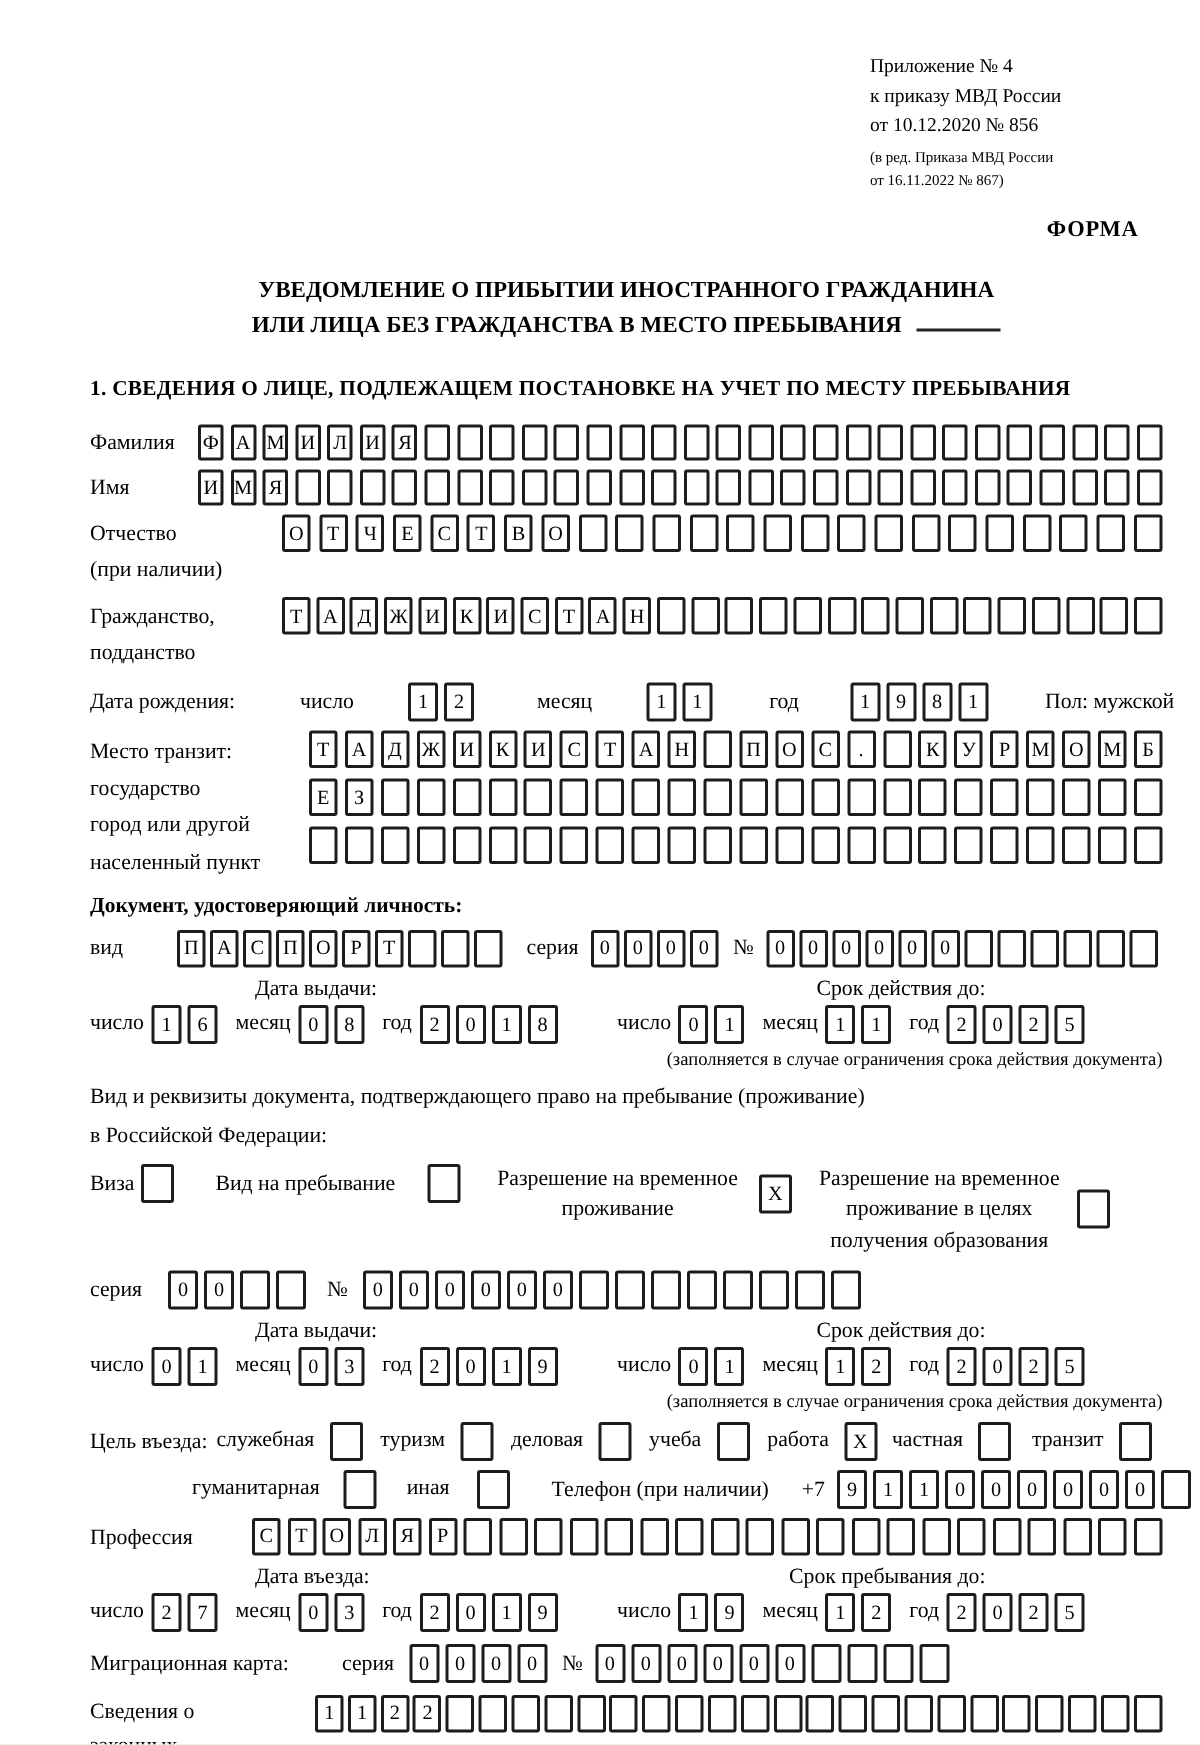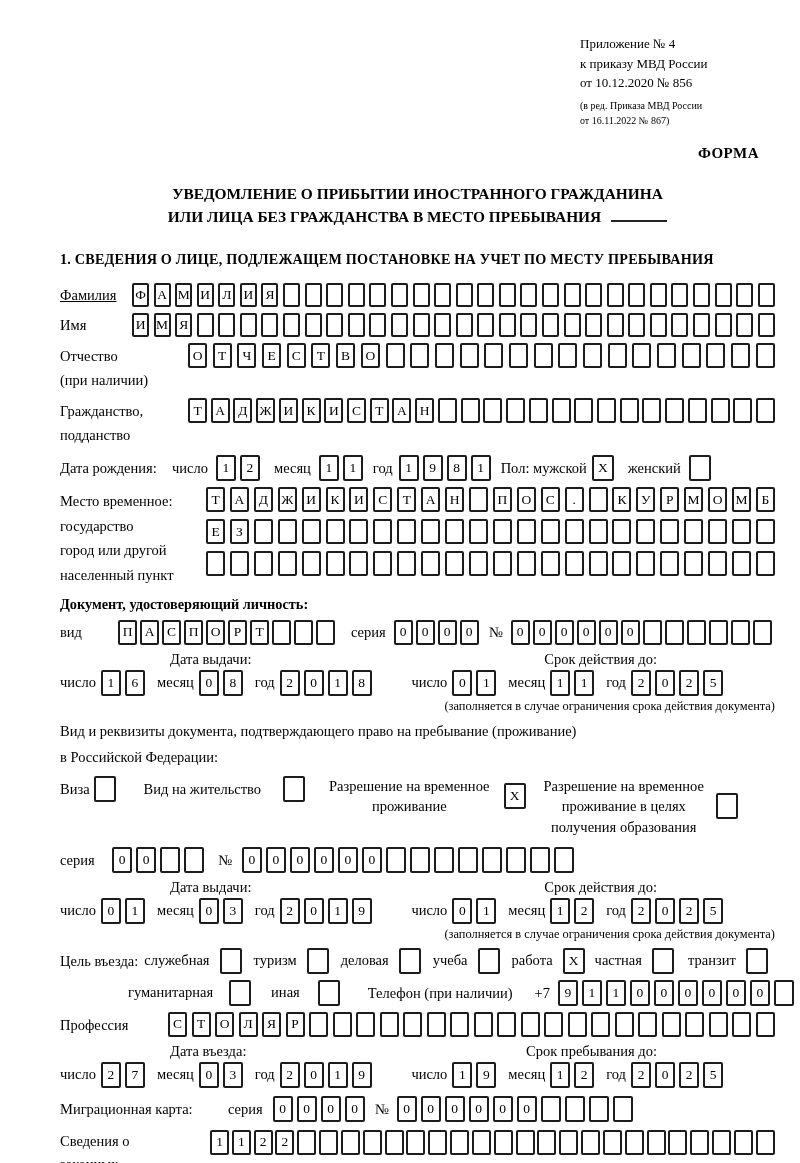--- a/index.html
+++ b/index.html
@@ -81,21 +81,21 @@
   <div class="forma">ФОРМА</div>
 
   <div class="title">
     <div>УВЕДОМЛЕНИЕ О ПРИБЫТИИ ИНОСТРАННОГО ГРАЖДАНИНА</div>
     <div><span>ИЛИ ЛИЦА БЕЗ ГРАЖДАНСТВА В МЕСТО ПРЕБЫВАНИЯ</span><span class="blank-line"></span></div>
   </div>
 
   <div class="sec1">1. СВЕДЕНИЯ О ЛИЦЕ, ПОДЛЕЖАЩЕМ ПОСТАНОВКЕ НА УЧЕТ ПО МЕСТУ ПРЕБЫВАНИЯ</div>
 
   <div class="frow center">
-    <div class="lbl tight" style="width:72px;text-decoration:underline;">Фамилия</div>
+    <div class="lbl tight" style="width:72px;">Фамилия</div>
     <div class="cells-fill sm" data-cells="cells.surname">
         <span>Ф</span>
         <span>А</span>
         <span>М</span>
         <span>И</span>
         <span>Л</span>
         <span>И</span>
         <span>Я</span>
         <span></span>
         <span></span>
@@ -220,21 +220,21 @@
         <span></span>
         <span></span>
         <span></span>
         <span></span>
         <span></span>
         <span></span>
         <span></span>
       </div>
   </div>
 
-  <div class="frow center" style="margin-top:8px;">
+  <div class="frow center" style="margin-top:8px;gap:28px;">
     <span class="lbl tight" style="width:112px;">Дата рождения:</span>
     <span class="lbl tight" style="margin-right:8px;">число</span>
     <span class="cells-group date" data-cells="cells.birth_day">
         <span>1</span>
         <span>2</span>
       </span>
     <span class="lbl tight" style="margin:0 8px 0 14px;">месяц</span>
     <span class="cells-group date" data-cells="cells.birth_month">
         <span>1</span>
         <span>1</span>
@@ -251,21 +251,21 @@
         <span>X</span>
       </span>
     <span class="lbl tight" style="margin:0 8px 0 14px;">женский</span>
     <span class="cells-group checkbox" data-cells="cells.sex_female">
         <span></span>
       </span>
   </div>
 
   <div class="frow" style="margin-top:6px;">
     <div class="lblcol" style="width:146px; line-height:1.7;">
-      <div>Место временное:</div>
+      <div>Место транзит:</div>
       <div>государство</div>
       <div>город или другой</div>
       <div>населенный пункт</div>
     </div>
     <div style="flex:1; min-width:0;">
       <div class="cells-fill" style="margin-bottom:7px;" data-cells="cells.birthplace1">
           <span>Т</span>
           <span>А</span>
           <span>Д</span>
           <span>Ж</span>
@@ -439,21 +439,21 @@
   </div>
 
   <div class="permits">
     <span class="p-item">
       <span class="p-txt">Виза</span>
       <span class="cells-group checkbox" style="margin-left:4px;" data-cells="cells.visa_box">
           <span></span>
         </span>
     </span>
     <span class="p-item" style="margin-left:28px;">
-      <span class="p-txt">Вид на жительство</span>
+      <span class="p-txt">Вид на пребывание</span>
       <span class="cells-group checkbox" style="margin-left:22px;" data-cells="cells.residence_box">
           <span></span>
         </span>
     </span>
     <span class="p-item" style="margin-left:24px;">
       <span class="p-txt ctr">
         <div>Разрешение на временное</div>
         <div>проживание</div>
       </span>
       <span class="cells-group checkbox" style="margin-left:14px;" data-cells="cells.temp_box">

